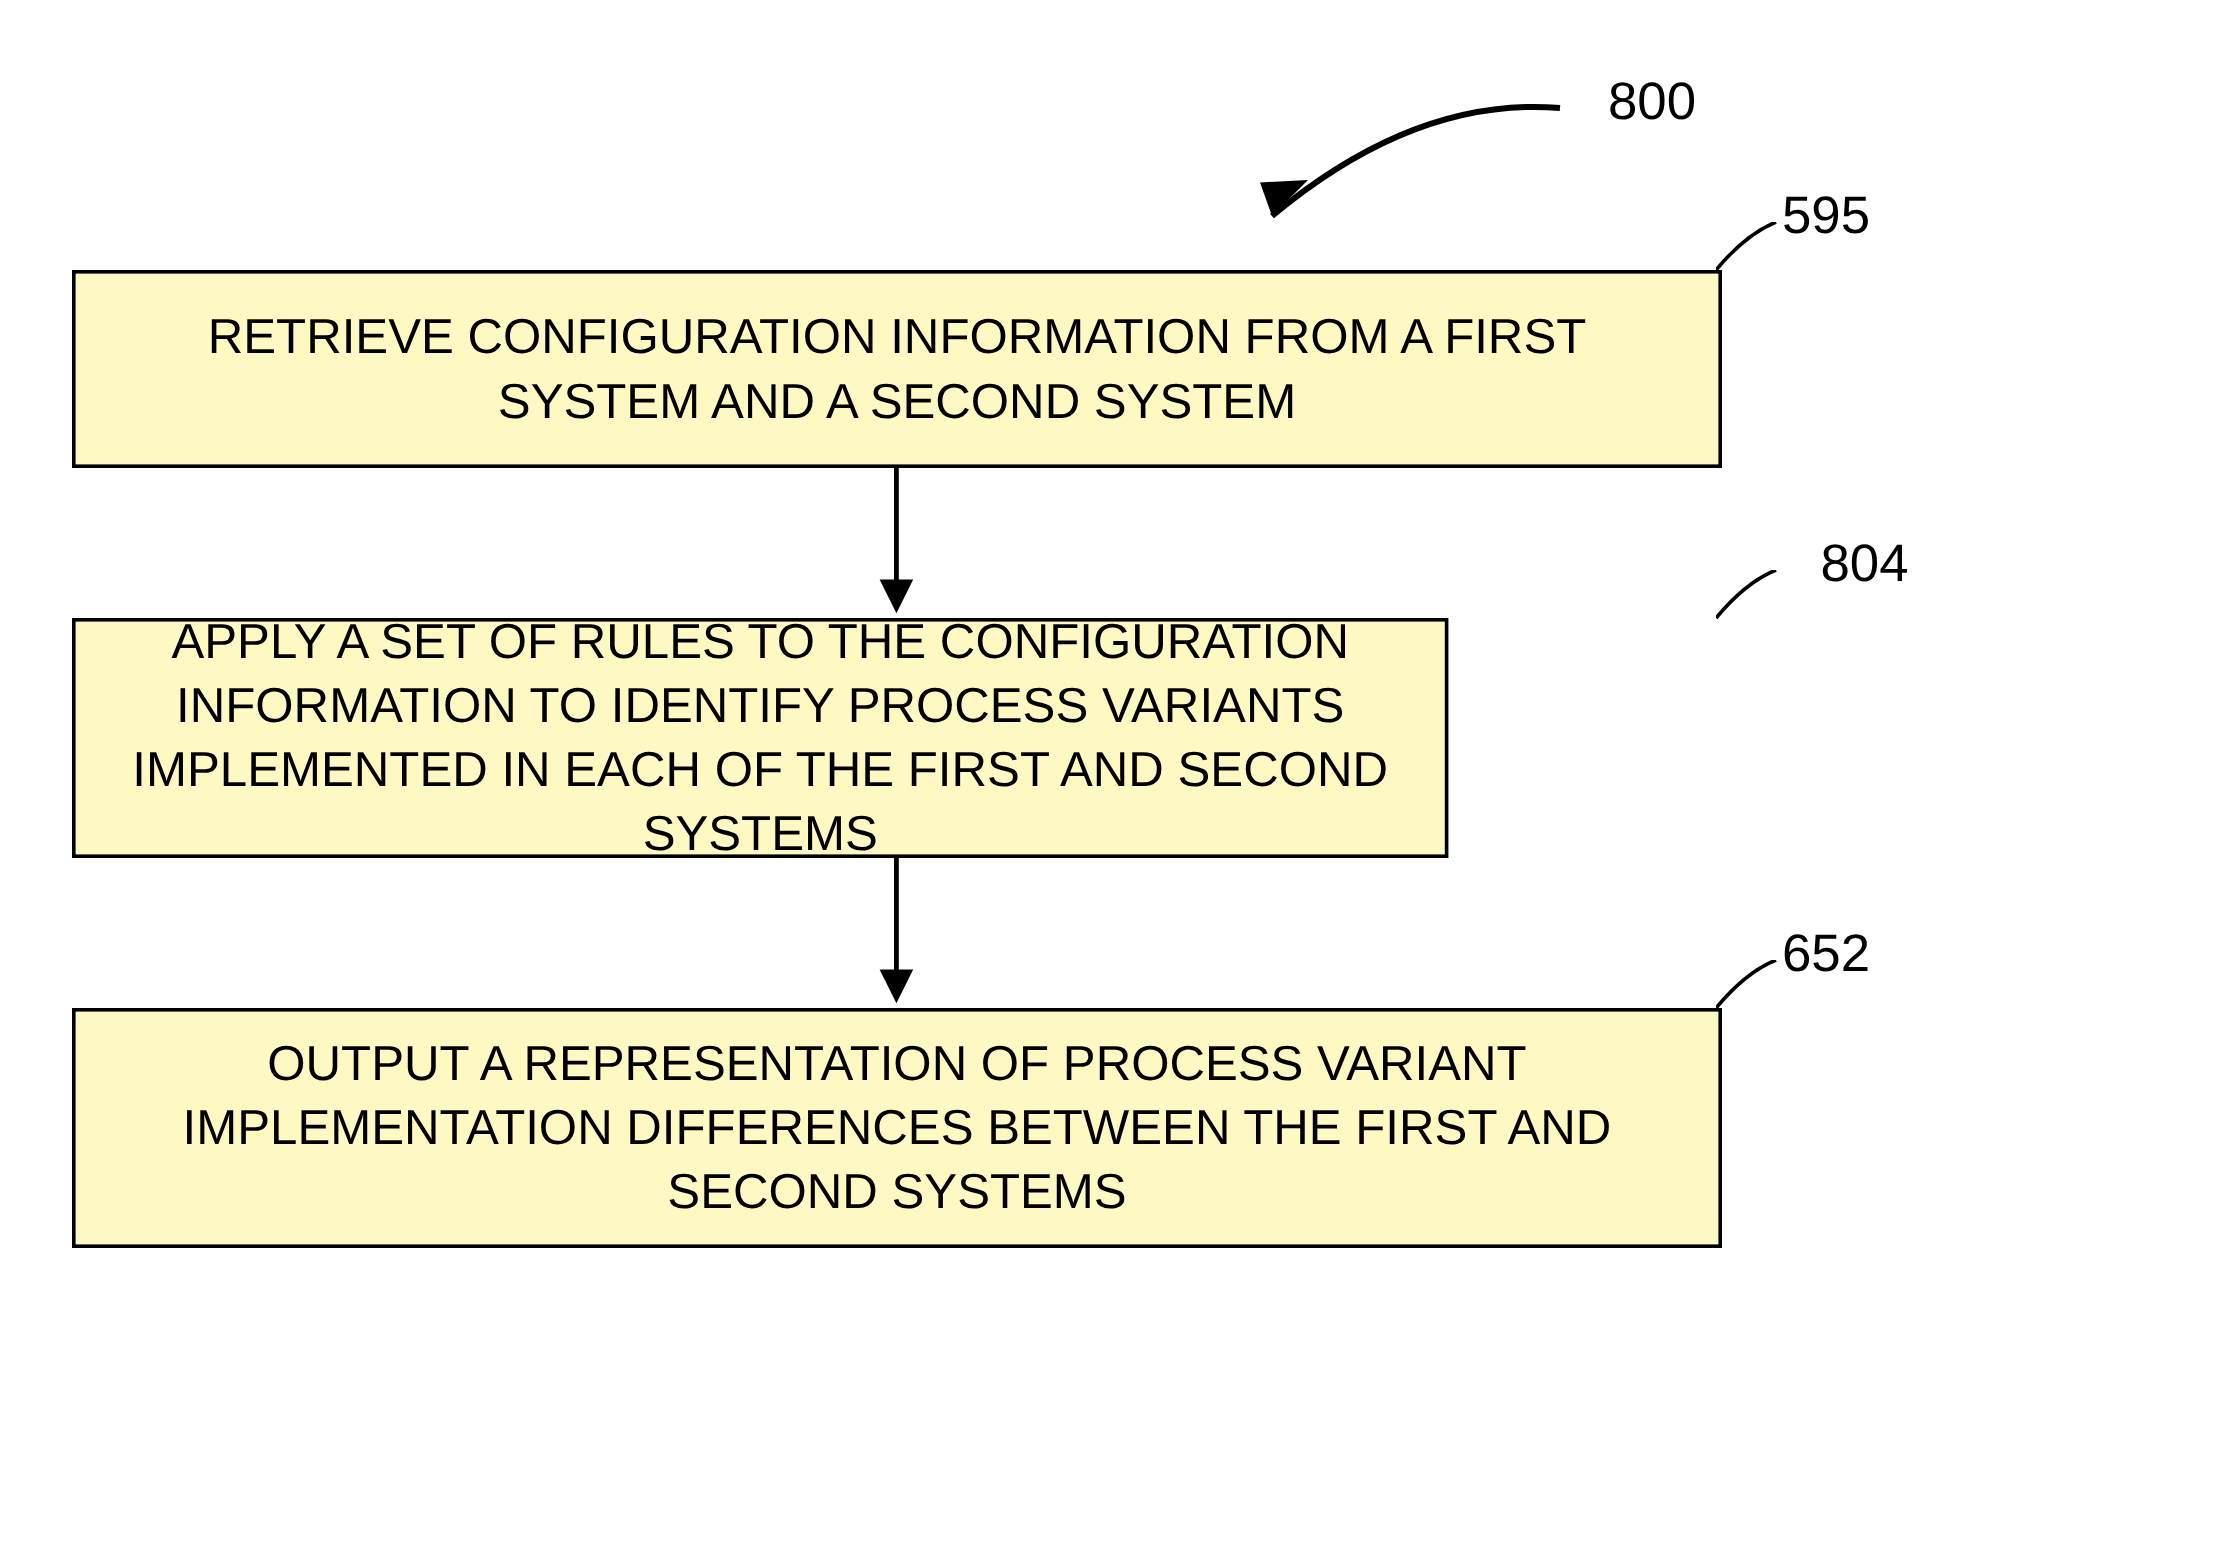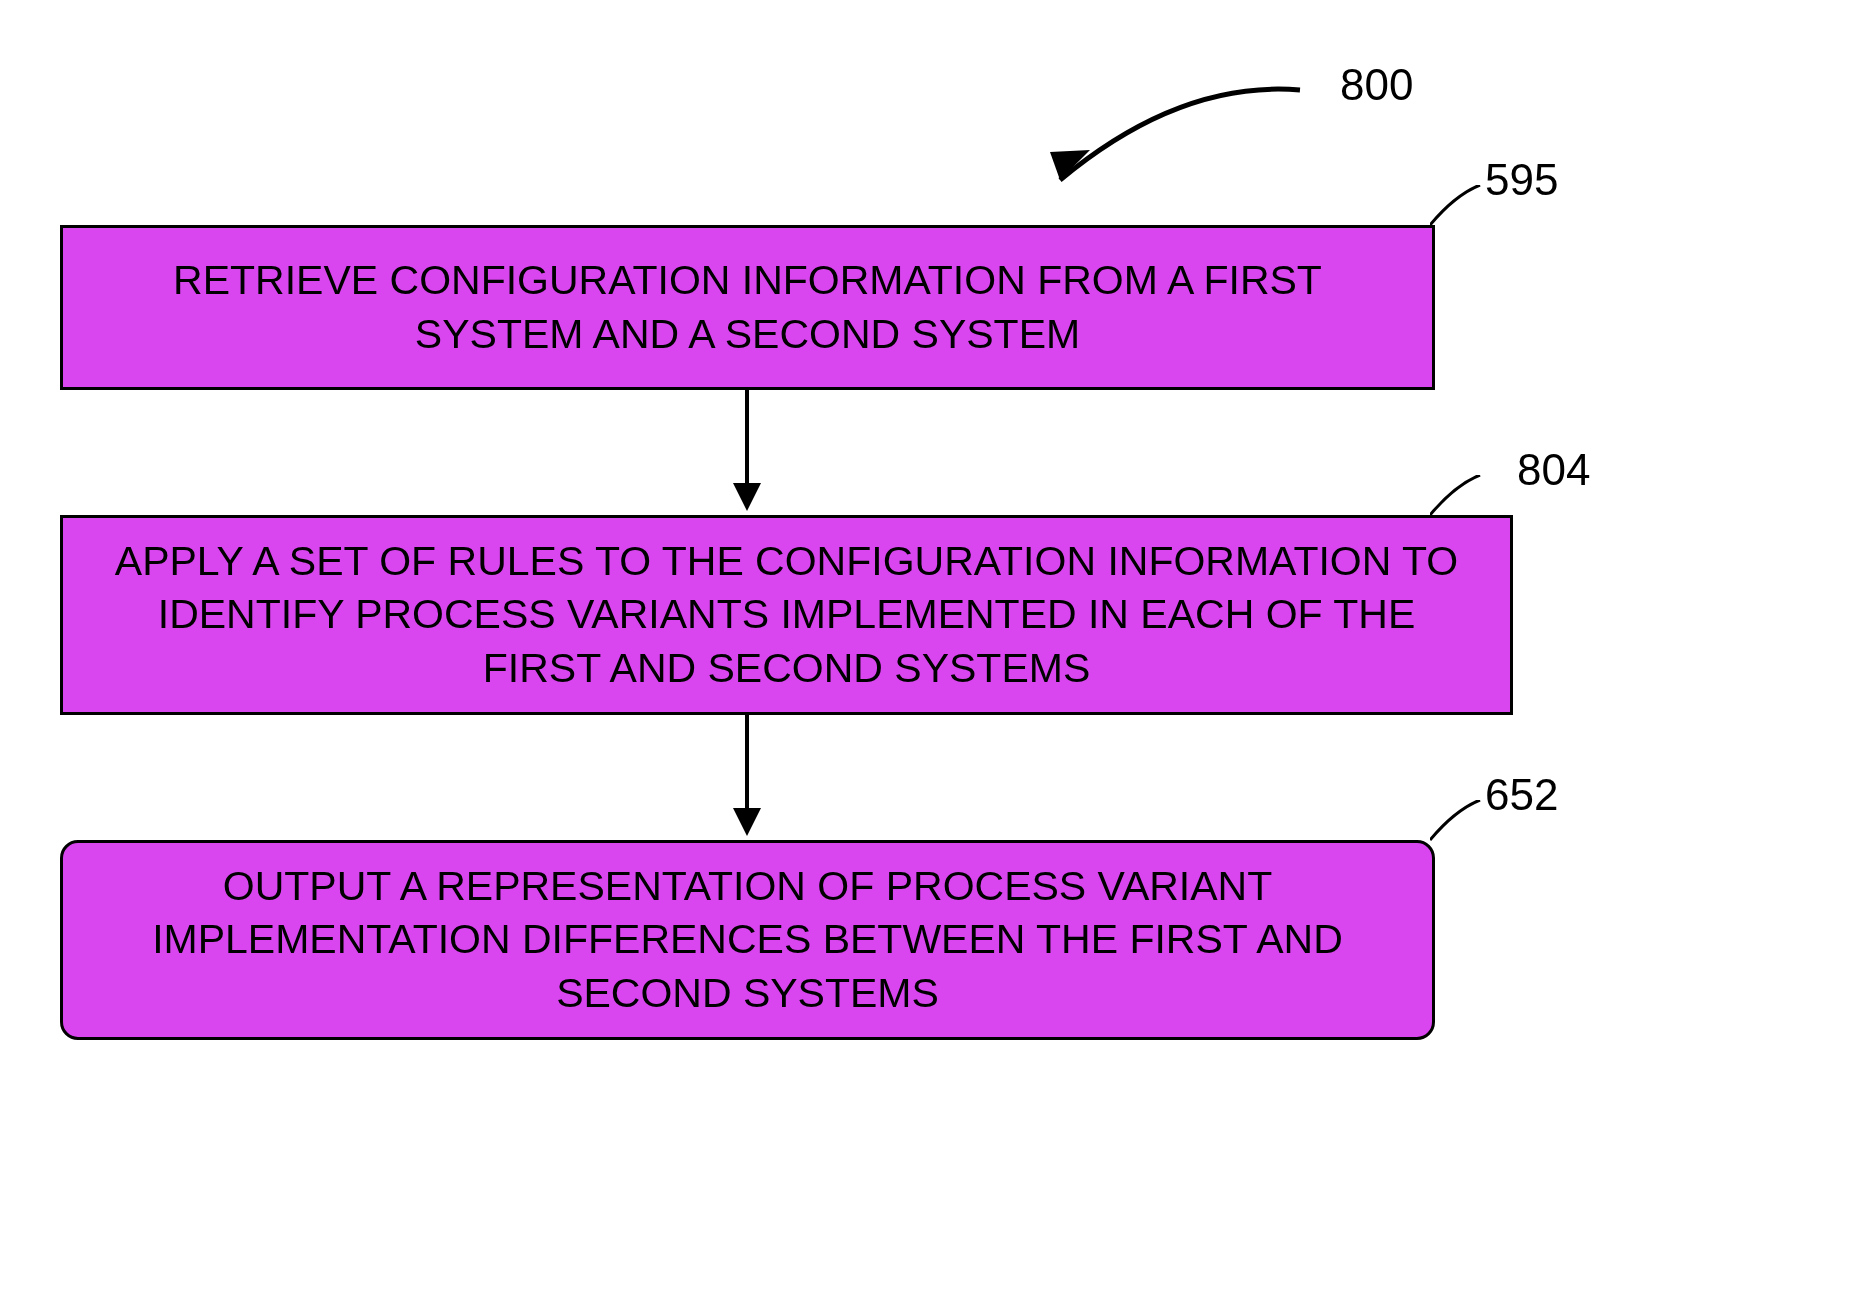--- a/index.html
+++ b/index.html
@@ -13,21 +13,21 @@
   .box {
     position: absolute;
     border: 3px solid #000;
     display: flex;
     align-items: center;
     justify-content: center;
     text-align: center;
     font-size: 41px;
     line-height: 1.3;
     padding: 20px 40px;
-    background: #d946ef;
+    background: #fef9c3;
   }
   .label {
     position: absolute;
     font-size: 44px;
     color: #000000;
   }
   .arrow-line {
     position: absolute;
     background: #000;
   }
@@ -67,27 +67,27 @@
 </div>
 
 <div class="arrow-line" style="left:745px; top:390px; width:4px; height:95px;"></div>
 <div class="arrow-head" style="left:733px; top:483px;"></div>
 
 <div class="label" style="left:1485px; top:445px;margin-left:32px;">804</div>
 <svg class="tick" style="left:1430px; top:475px; width:55px; height:45px;">
   <path d="M 0 40 Q 25 10 50 0" stroke="#000" stroke-width="3" fill="none"></path>
 </svg>
 
-<div class="box" style="left:60px; top:515px; width:1453px; height:200px;">
+<div class="box" style="left:60px; top:515px; width:1147px; height:200px;">
   <span>APPLY A SET OF RULES TO THE CONFIGURATION INFORMATION TO IDENTIFY PROCESS VARIANTS IMPLEMENTED IN EACH OF THE FIRST AND SECOND SYSTEMS</span>
 </div>
 
 <div class="arrow-line" style="left:745px; top:715px; width:4px; height:95px;"></div>
 <div class="arrow-head" style="left:733px; top:808px;"></div>
 
 <div class="label" style="left:1485px; top:770px;">652</div>
 <svg class="tick" style="left:1430px; top:800px; width:55px; height:45px;">
   <path d="M 0 40 Q 25 10 50 0" stroke="#000" stroke-width="3" fill="none"></path>
 </svg>
 
-<div class="box" style="left:60px; top:840px; width:1375px; height:200px;border-radius:18px;">
+<div class="box" style="left:60px; top:840px; width:1375px; height:200px;">
   <span>OUTPUT A REPRESENTATION OF PROCESS VARIANT IMPLEMENTATION DIFFERENCES BETWEEN THE FIRST AND SECOND SYSTEMS</span>
 </div>
 
 </body></html>

